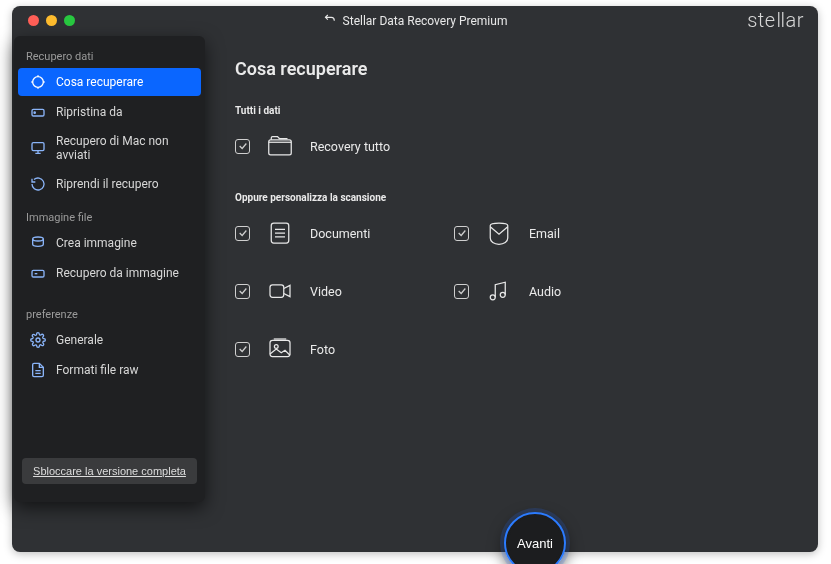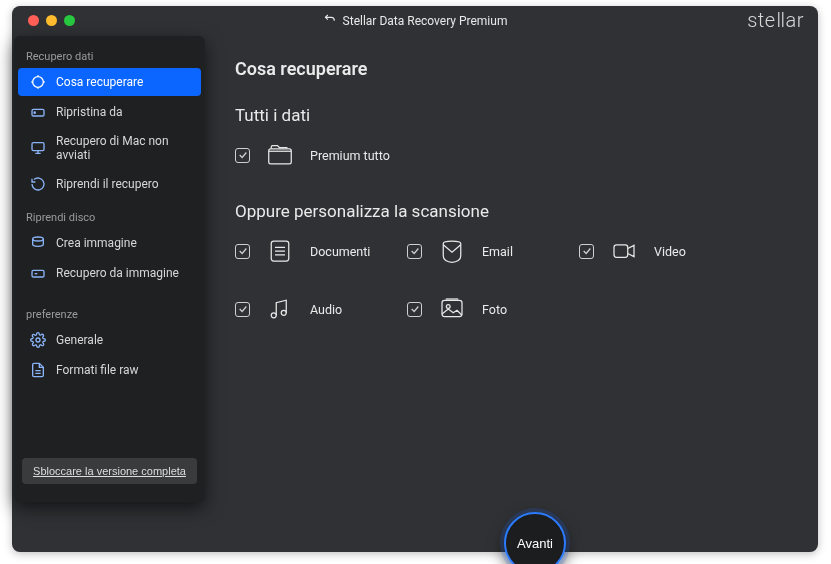--- a/index.html
+++ b/index.html
@@ -88,21 +88,21 @@
     text-align: center;
     text-decoration: underline;
   }
   .main {
     flex: 1;
     padding: 24px 28px 0 30px;
     color: #eaeaea;
     position: relative;
   }
   .main h1 { font-size: 18px; font-weight: 600; margin-bottom: 26px; }
-  .section-title { font-size: 17px; font-weight: 400; margin-bottom: 14px; color: #eaeaea;}
+  .section-title { font-size: 10px; font-weight: 700; margin-bottom: 14px; color: #eaeaea;}
   .row-set { display: flex; flex-wrap: wrap; gap: 26px 80px; margin-bottom: 30px; }
   .opt {
     display: flex; align-items: center; gap: 14px;
     color: #eaeaea; font-size: 12.5px;
     min-width: 140px;
   }
   .check {
     width: 15px; height: 15px; border: 1.3px solid #cfcfcf; border-radius: 3px;
     display: flex; align-items: center; justify-content: center;
     cursor: pointer;
@@ -181,21 +181,21 @@
       <div class="item">
         <span class="ic">
           <svg viewBox="0 0 24 24" fill="none" stroke="#8ab4f8" stroke-width="2">
               <path d="M3 12a9 9 0 1 0 3-6.7"></path>
               <path d="M3 4v5h5"></path>
             </svg>
         </span>
         <span>Riprendi il recupero</span>
       </div>
 
-      <div class="group-label" style="margin-top:6px">Riprendi disco</div>
+      <div class="group-label" style="margin-top:6px">Immagine file</div>
       <div class="item">
         <span class="ic">
           <svg viewBox="0 0 24 24" fill="none" stroke="#8ab4f8" stroke-width="2">
               <ellipse cx="12" cy="6" rx="8" ry="3"></ellipse>
               <path d="M4 6v8c0 1.7 3.6 3 8 3s8-1.3 8-3V6"></path>
             </svg>
         </span>
         <span>Crea immagine</span>
       </div>
       <div class="item">
@@ -243,26 +243,26 @@
                 <polyline points="4 12 10 18 20 6"></polyline>
               </svg>
           </span>
           <span class="type-icon">
             <svg viewBox="0 0 48 48" fill="none" stroke="#e8e8e8" stroke-width="2">
                 <rect x="6" y="14" width="36" height="24" rx="3"></rect>
                 <path d="M6 18h36"></path>
                 <path d="M10 14v-3a2 2 0 012-2h8l3 3h13"></path>
               </svg>
           </span>
-          <span>Premium tutto</span>
+          <span>Recovery tutto</span>
         </div>
       </div>
 
       <div class="section-title">Oppure personalizza la scansione</div>
-      <div class="row-set" style="gap:26px 32px;">
+      <div class="row-set" style="gap:26px 79px;">
         <div class="opt">
           <span class="check">
               <svg viewBox="0 0 24 24" fill="none" stroke="#cfcfcf" stroke-width="3">
                 <polyline points="4 12 10 18 20 6"></polyline>
               </svg>
             </span>
           <span class="type-icon">
             <svg viewBox="0 0 48 48" fill="none" stroke="#e8e8e8" stroke-width="2">
                 <rect x="10" y="8" width="28" height="32" rx="4"></rect>
                 <path d="M16 18h16M16 24h16M16 30h16"></path>

